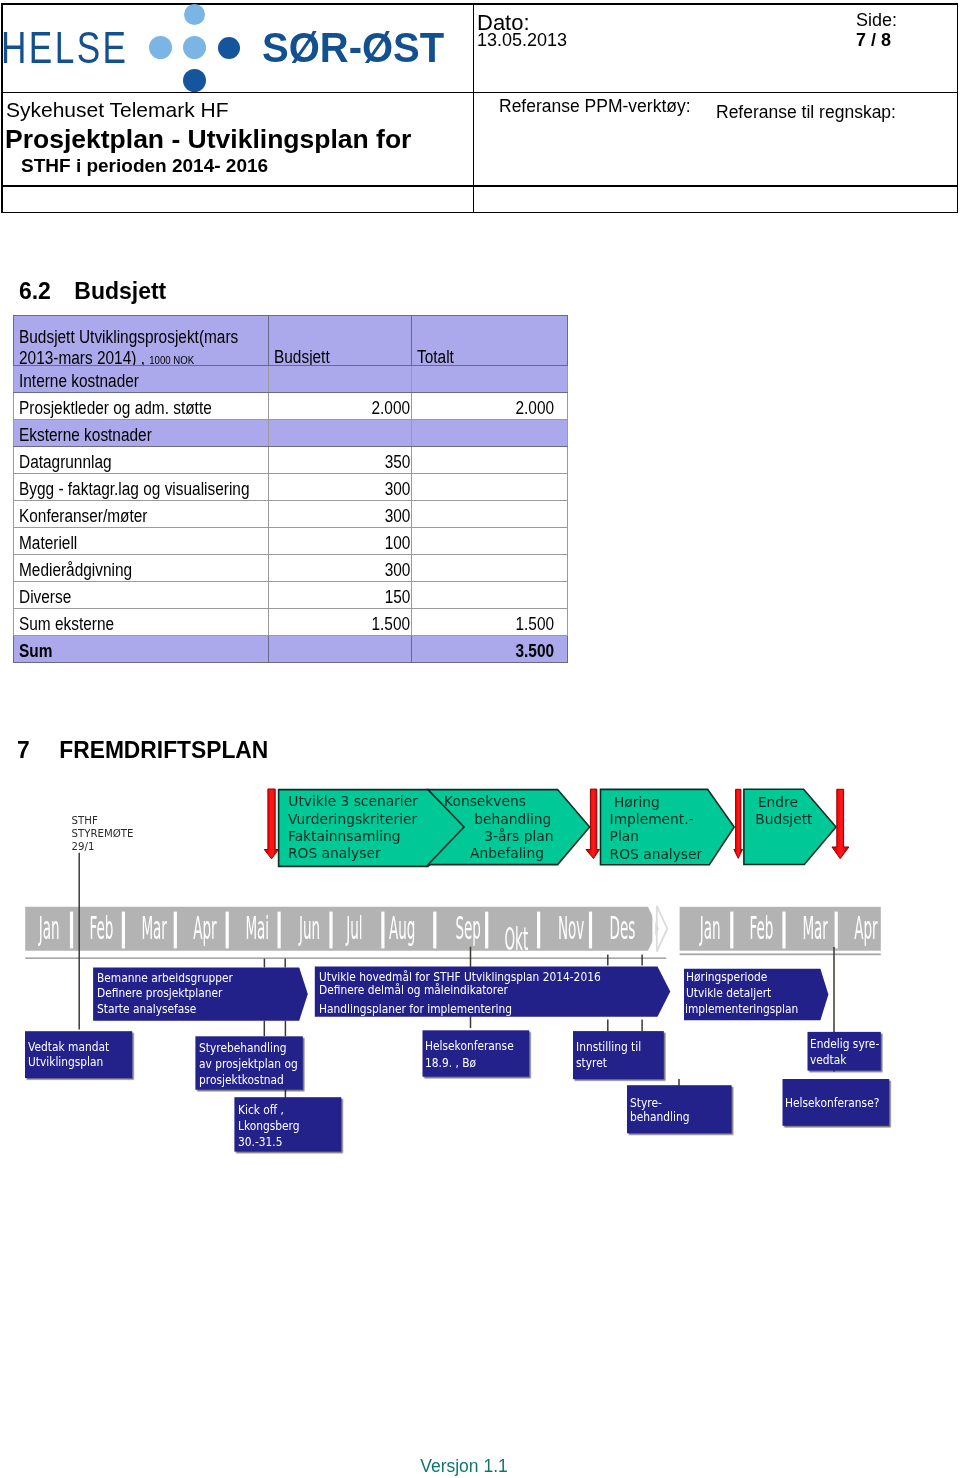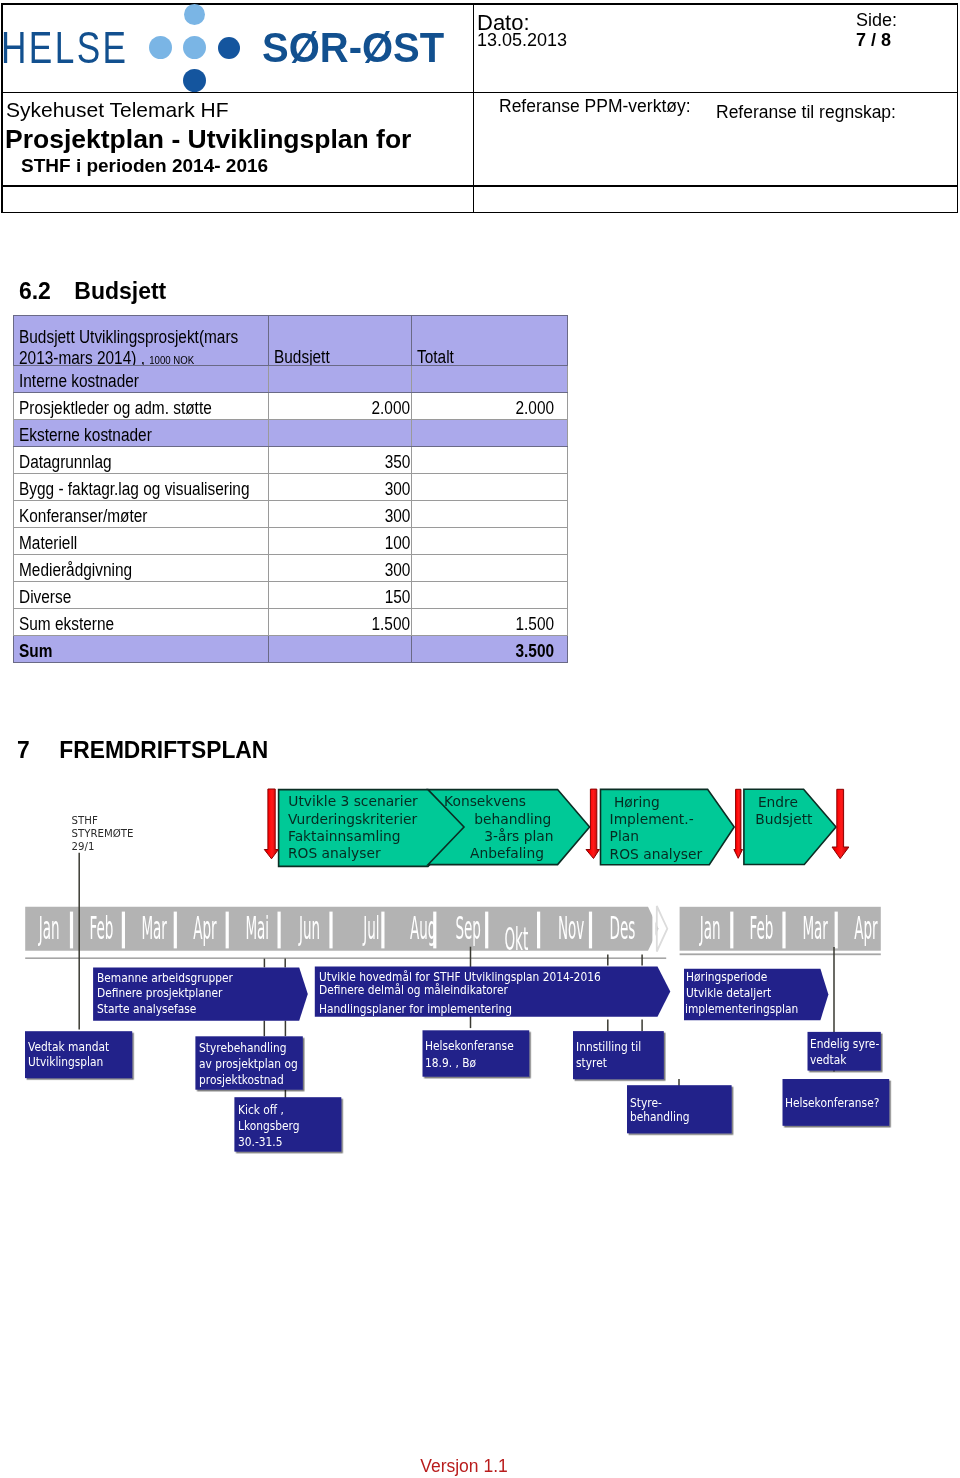--- a/index.html
+++ b/index.html
@@ -71,21 +71,21 @@
            font-family:"DejaVu Sans Condensed","DejaVu Sans",sans-serif;
            display:inline-block;transform:scaleX(.47);transform-origin:center top;
            text-align:center;}
   .mon-cell{position:absolute;top:909px;height:30px;text-align:center;}
   .mon-txt{position:relative;top:3px;left:4px;}
   .blue-txt{color:#ffffff;font-size:12.3px;display:inline-block;
             transform:scaleX(.865);transform-origin:left top;}
   .ms-txt{color:#ffffff;font-size:12.75px;display:inline-block;
           transform:scaleX(.835);transform-origin:left top;}
   #footer{position:absolute;left:0;top:1456px;width:928px;text-align:center;}
-  #version{font-family:"Liberation Sans",sans-serif;font-size:17.5px;color:#b91c1c;}
+  #version{font-family:"Liberation Sans",sans-serif;font-size:17.5px;color:#0f766e;}
 </style>
 </head>
 <body>
 
 <div id="hdr">
 
   <div class="line" style="left:0;top:0;width:957px;height:1.6px;"></div>
   <div class="line" style="left:0;top:88.3px;width:957px;height:1.4px;"></div>
   <div class="line" style="left:0;top:181.9px;width:957px;height:1.4px;"></div>
   <div class="line" style="left:0;top:208.4px;width:957px;height:1.6px;"></div>
@@ -224,22 +224,22 @@
   <span class="dg-txt sthf-txt" style="left:71.6px;top:839.5px">29/1</span>
 </div>
 
 <div id="month-labels">
     <div class="mon-cell" style="left: 19.6px; width: 51.9px;"><span class="mon-txt">Jan</span></div>
     <div class="mon-cell" style="left: 71.5px; width: 51.9px;"><span class="mon-txt">Feb</span></div>
     <div class="mon-cell" style="left: 123.4px; width: 51.9px;"><span class="mon-txt">Mar</span></div>
     <div class="mon-cell" style="left: 175.3px; width: 51.9px;"><span class="mon-txt">Apr</span></div>
     <div class="mon-cell" style="left: 227.2px; width: 51.9px;"><span class="mon-txt">Mai</span></div>
     <div class="mon-cell" style="left: 279.1px; width: 51.9px;"><span class="mon-txt">Jun</span></div>
-    <div class="mon-cell" style="left: 338px; width: 42px; padding-left: 8px;"><span class="mon-txt">Jul</span></div>
-    <div class="mon-cell" style="left: 391px; width: 51.9px;"><span class="mon-txt">Aug</span></div>
+    <div class="mon-cell" style="left: 321px; width: 42px; padding-left: 8px;"><span class="mon-txt">Jul</span></div>
+    <div class="mon-cell" style="left: 370px; width: 51.9px;"><span class="mon-txt">Aug</span></div>
     <div class="mon-cell" style="left: 434.8px; width: 58px;"><span class="mon-txt">Sep</span></div>
     <div class="mon-cell" style="left: 486.7px; width: 51.9px; margin-top: 11px;"><span class="mon-txt">Okt</span></div>
     <div class="mon-cell" style="left: 538.6px; width: 51.9px;"><span class="mon-txt">Nov</span></div>
     <div class="mon-cell" style="left: 590.5px; width: 51.9px;"><span class="mon-txt">Des</span></div>
     <div class="mon-cell" style="left: 679.6px; width: 52.2px;"><span class="mon-txt">Jan</span></div>
     <div class="mon-cell" style="left: 731.8px; width: 52.2px;"><span class="mon-txt">Feb</span></div>
     <div class="mon-cell" style="left: 784px; width: 52.2px;"><span class="mon-txt">Mar</span></div>
     <div class="mon-cell" style="left: 836.2px; width: 52.2px;"><span class="mon-txt">Apr</span></div>
   </div>
 

